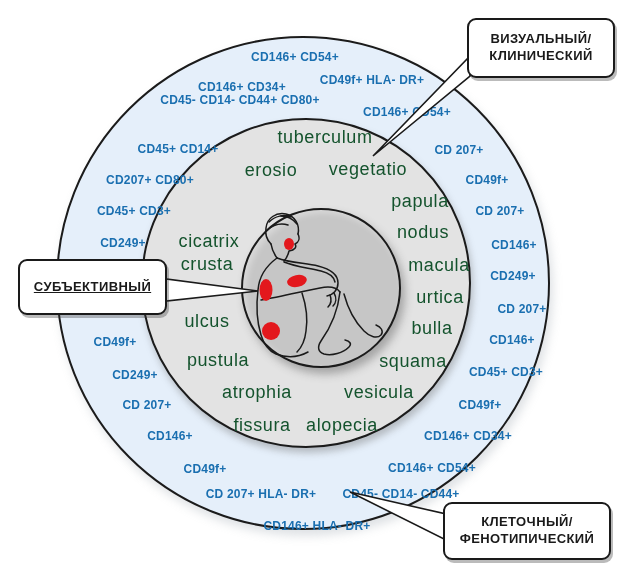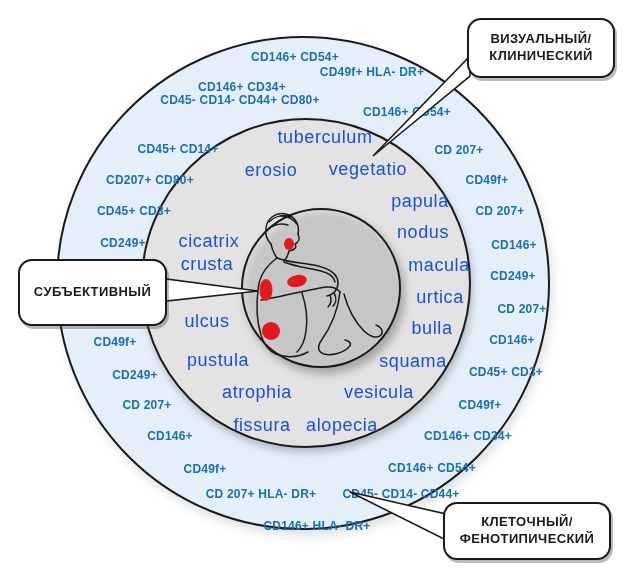--- a/index.html
+++ b/index.html
@@ -13,45 +13,45 @@
   .middle { left:141px; top:118px; width:330px; height:330px; background:#e3e3e3;
             box-shadow:2px 5px 7px rgba(110,110,110,0.40); z-index:1; }
   .inner  { left:241px; top:208px; width:160px; height:160px; background:#c6c6c6;
             box-shadow:4px 6px 9px rgba(90,90,90,0.45), inset 3px 3px 6px rgba(255,255,255,0.35); z-index:1; }
   .marker {
     position:absolute; transform:translate(-50%,-50%); white-space:nowrap;
     color:#1a6fb0; font-size:12px; font-weight:bold; letter-spacing:0.2px; z-index:2;margin-top:8px;
   }
   .term {
     position:absolute; transform:translate(-50%,-50%); white-space:nowrap;
-    color:#1d4ed8; font-size:18px; font-weight:500; letter-spacing:0.6px; z-index:2;
+    color:#14532d; font-size:18px; font-weight:500; letter-spacing:0.6px; z-index:2;
   }
   .art { position:absolute; left:0; top:0; z-index:3; pointer-events:none; }
   .callout {
-    position:absolute; background:#ffffff; border:2px solid #1a1a1a; border-radius:14px;
+    position:absolute; background:#ffffff; border:2px solid #1a1a1a; border-radius:9px;
     display:flex; flex-direction:column; justify-content:center; align-items:center;
     font-size:13px; font-weight:bold; color:#1a1a1a; line-height:1.3; letter-spacing:0.4px;
     text-align:center; box-shadow:2px 3px 0 rgba(60,60,60,0.35); z-index:4; box-sizing:border-box;
   }
   .co-visual     { left:467px; top:18px;  width:148px; height:60px; }
-  .co-subjective { left:18px;  top:259px; width:149px; height:67px; }
+  .co-subjective { left:18px;  top:259px; width:149px; height:56px;text-decoration:underline; }
   .co-cellular   { left:443px; top:502px; width:168px; height:58px; }
 </style>
 </head>
 <body>
 
 <div class="stage">
 
   <div class="circle outer"></div>
   <div class="circle middle"></div>
   <div class="circle inner"></div>
 
   <span class="marker" style="left:295px;top:49px">CD146+ CD54+</span>
   <span class="marker" style="left:242px;top:79px">CD146+ CD34+</span>
-  <span class="marker" style="left:372px;top:64px">CD49f+ HLA- DR+</span>
+  <span class="marker" style="left:372px;top:72px">CD49f+ HLA- DR+</span>
   <span class="marker" style="left:240px;top:92px">CD45- CD14- CD44+ CD80+</span>
   <span class="marker" style="left:407px;top:104px">CD146+ CD54+</span>
   <span class="marker" style="left:178px;top:141px">CD45+ CD14+</span>
   <span class="marker" style="left:459px;top:142px">CD 207+</span>
   <span class="marker" style="left:150px;top:172px">CD207+ CD80+</span>
   <span class="marker" style="left:487px;top:172px">CD49f+</span>
   <span class="marker" style="left:134px;top:203px">CD45+ CD3+</span>
   <span class="marker" style="left:500px;top:203px">CD 207+</span>
   <span class="marker" style="left:123px;top:235px">CD249+</span>
   <span class="marker" style="left:514px;top:237px">CD146+</span>

